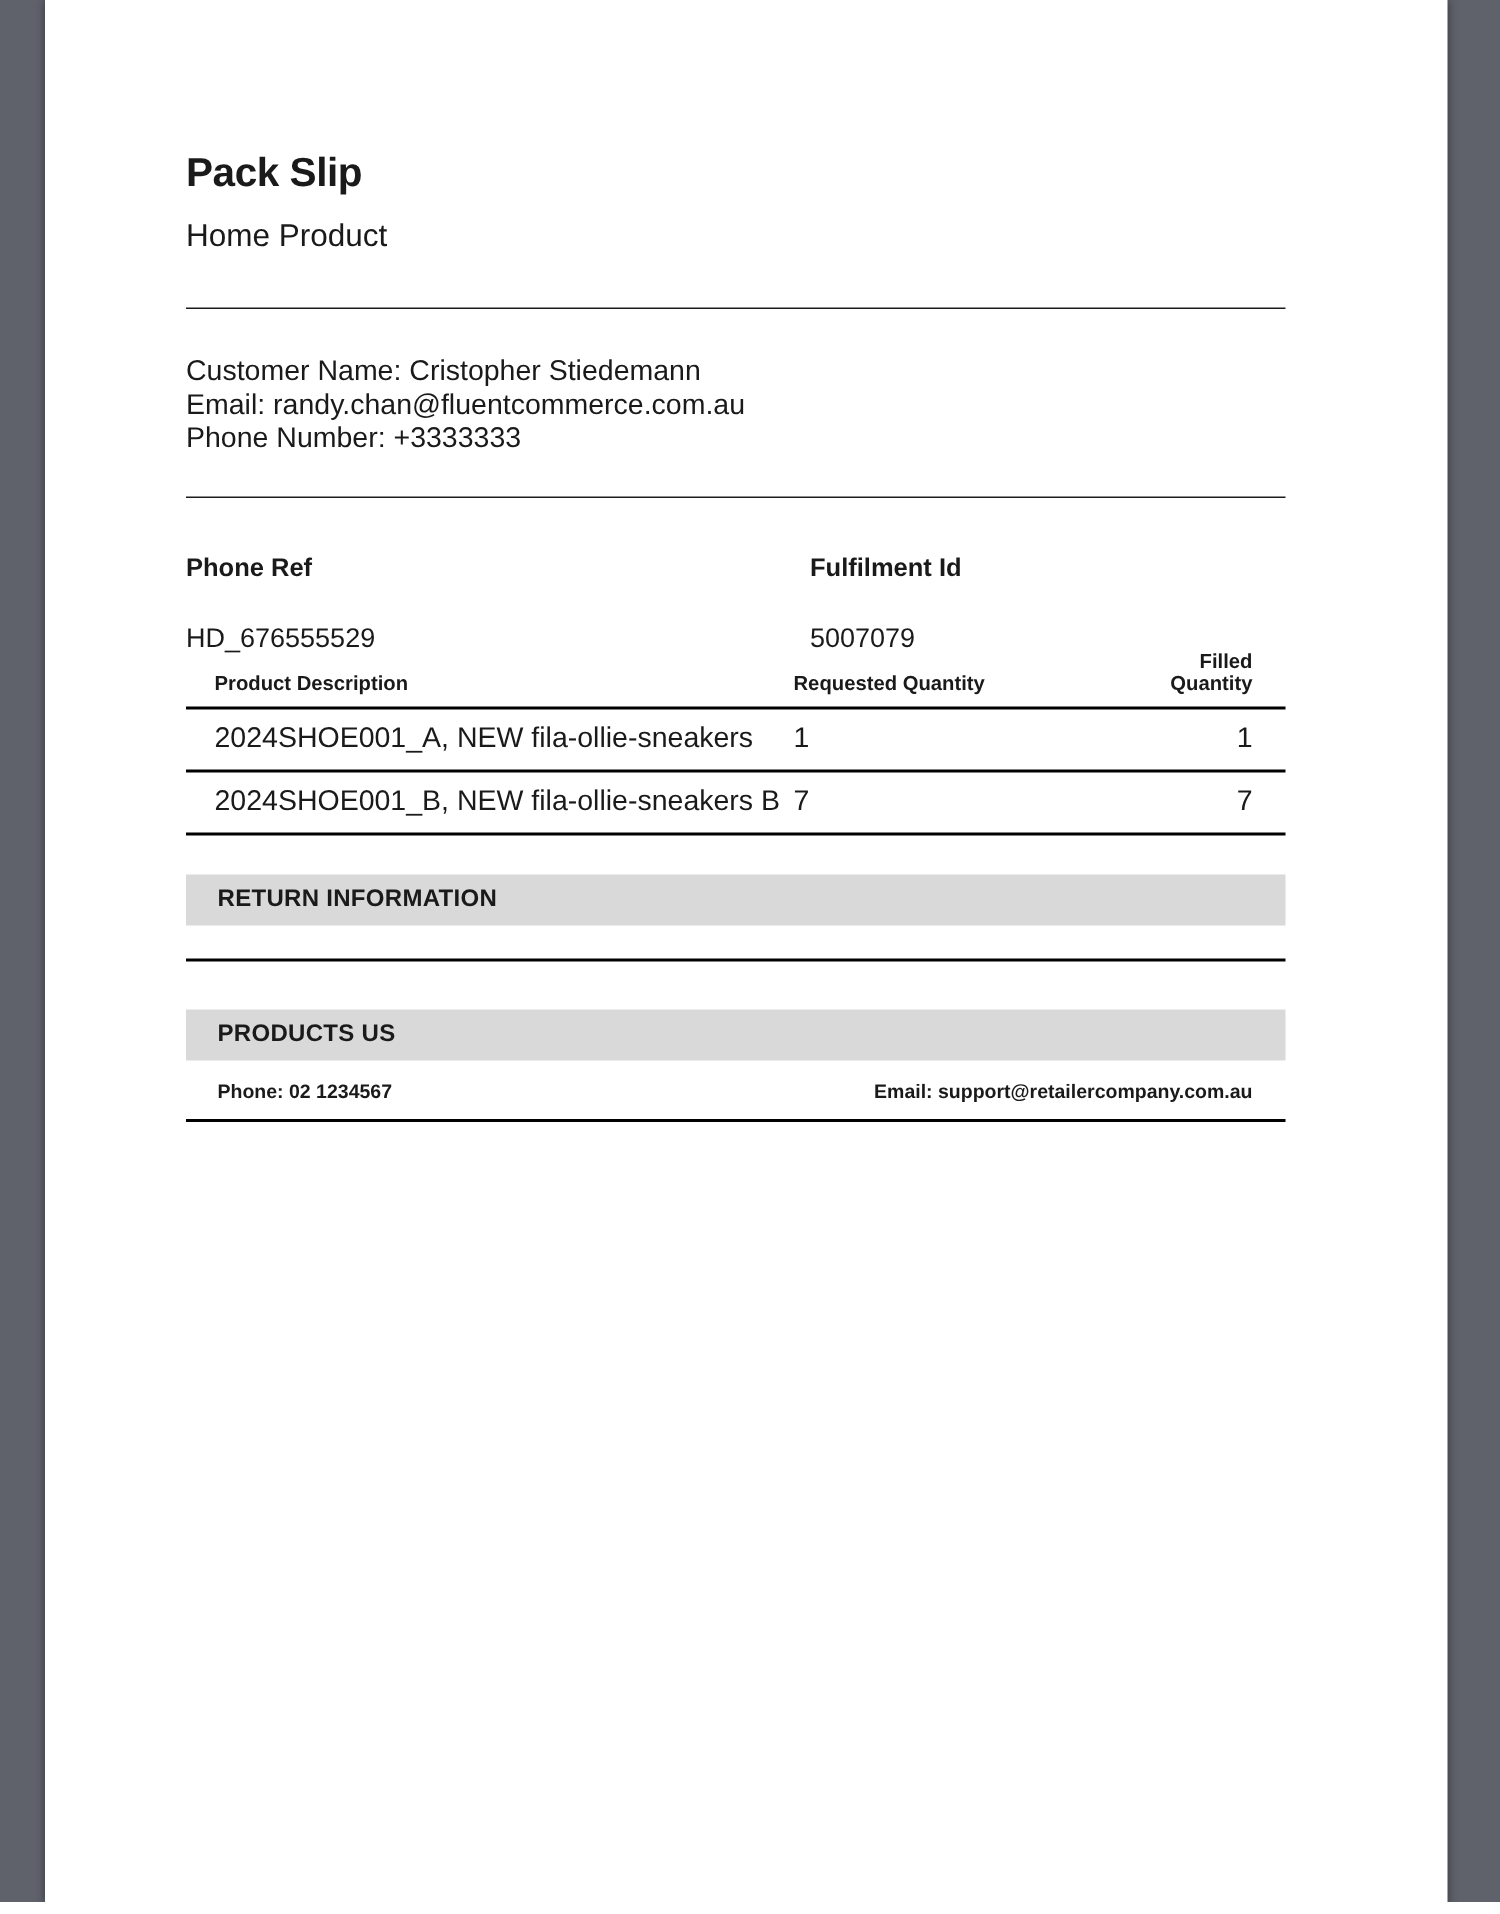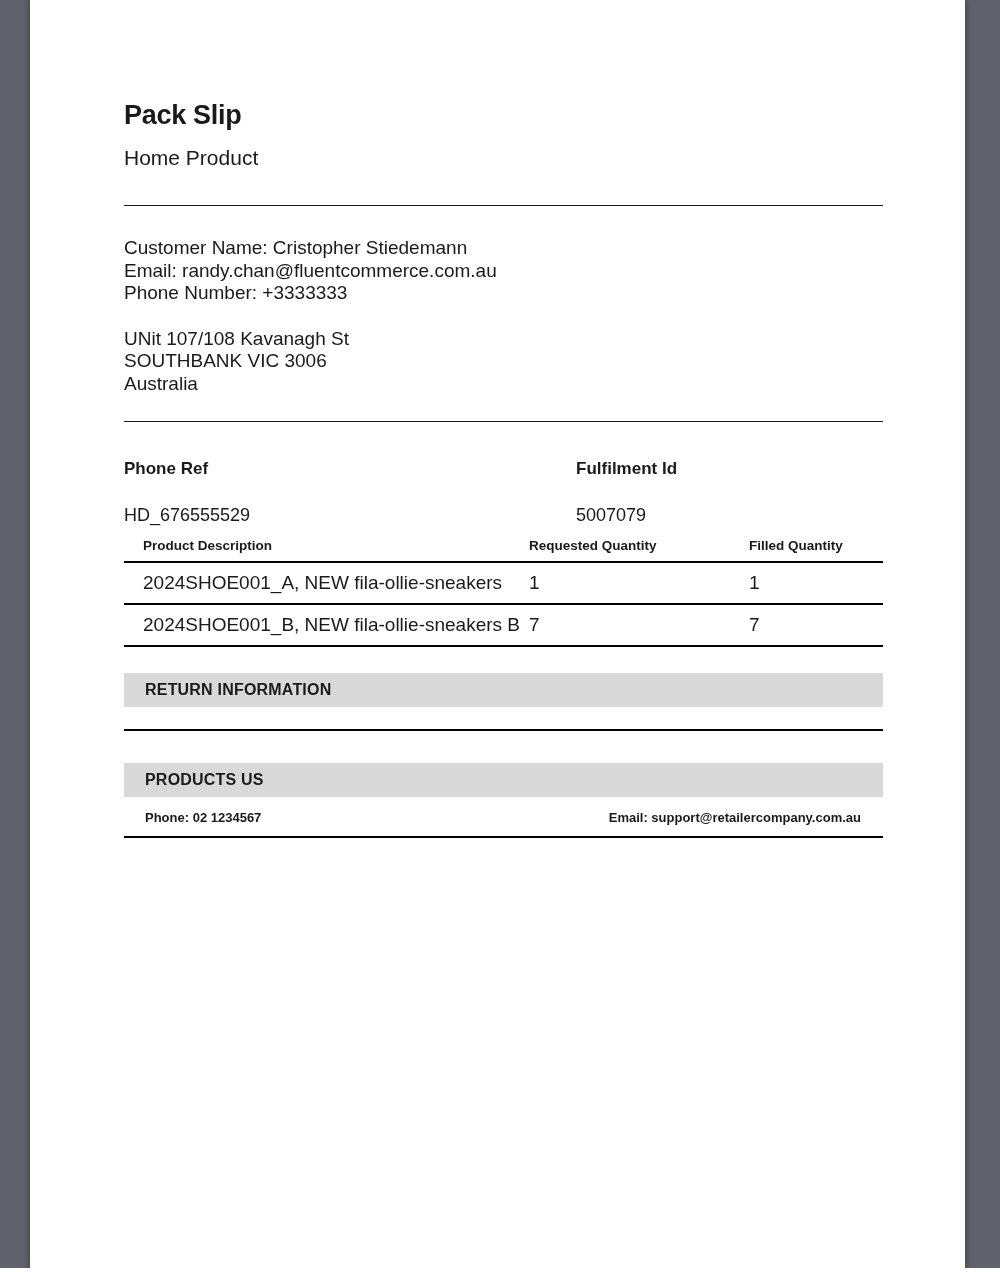--- a/index.html
+++ b/index.html
@@ -27,21 +27,21 @@
     background:#ffffff;
     box-shadow:0 0 6px rgba(0,0,0,0.45);
   }
   .bottom-strip{
     position:absolute;
     left:0;right:0;bottom:0;
     height:8px;
     background:#ffffff;
   }
   .content{
-    padding:0 82px 0 94px; 
+    padding:0 108px 0 94px; 
   }
   .title{
     padding-top:99px;
     font-size:27px;
     font-weight:700;
     letter-spacing:-0.3px;
     line-height:1.25;
   }
   .subtitle{
     margin-top:12px;
@@ -67,21 +67,21 @@
   .ref-labels{
     margin-top:37px;
     font-weight:700;
     font-size:17px;
   }
   .ref-values{
     margin-top:26px;
     font-size:18px;
   }
   .ref-col1{flex:0 0 416px;}
-  .ref-col2{flex:1;margin-left:36px;}
+  .ref-col2{flex:1;}
   .section-bar{
     margin-top:40px;
     height:34px;
     background:var(--bar-bg);
     display:flex;
     align-items:center;
     padding-left:21px;
     font-weight:700;
     font-size:16px;
     letter-spacing:0.2px;
@@ -97,21 +97,21 @@
     padding-bottom:8px;
     font-weight:700;
     font-size:13.5px;
   }
   .tbody-row{
     height:42px;
     font-size:19px;
   }
   .c-desc{flex:0 0 405px;padding-left:19px;}
   .c-req{flex:0 0 220px;}
-  .c-fill{flex:1;padding-right:22px;}
+  .c-fill{flex:1;text-align:right;padding-right:22px;}
   .section-bar.return{margin-top:26px;}
   .empty-gap{height:22px;}
   .rule-thick{
     border:none;
     border-top:2.5px solid #000;
   }
   .section-bar.contact{margin-top:32px;}
   .contact-row{
     display:flex;
     justify-content:space-between;
@@ -132,25 +132,20 @@
       <div class="subtitle">Home Product</div>
 
       <hr class="rule-thin">
 
       <div class="info-block customer-block">
         <div>Customer Name: Cristopher Stiedemann</div>
         <div>Email: randy.chan@fluentcommerce.com.au</div>
         <div>Phone Number: +3333333</div>
       </div>
 
-      <div class="info-block address-block">
-        <div>UNit 107/108 Kavanagh St</div>
-        <div>SOUTHBANK VIC 3006</div>
-        <div>Australia</div>
-      </div>
 
       <hr class="rule-thin after-address">
 
       <div class="ref-row ref-labels">
         <div class="ref-col1">Phone Ref</div>
         <div class="ref-col2">Fulfilment Id</div>
       </div>
       <div class="ref-row ref-values">
         <div class="ref-col1">HD_676555529</div>
         <div class="ref-col2">5007079</div>

